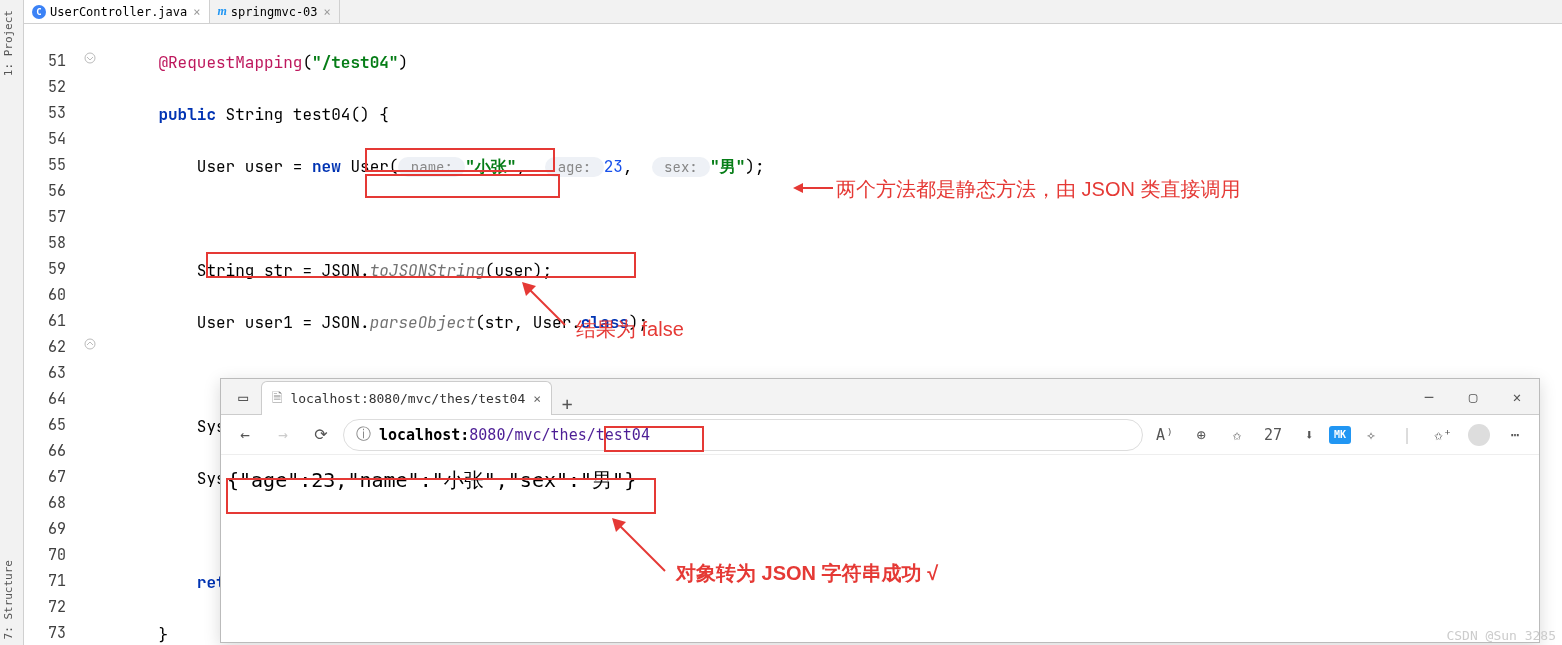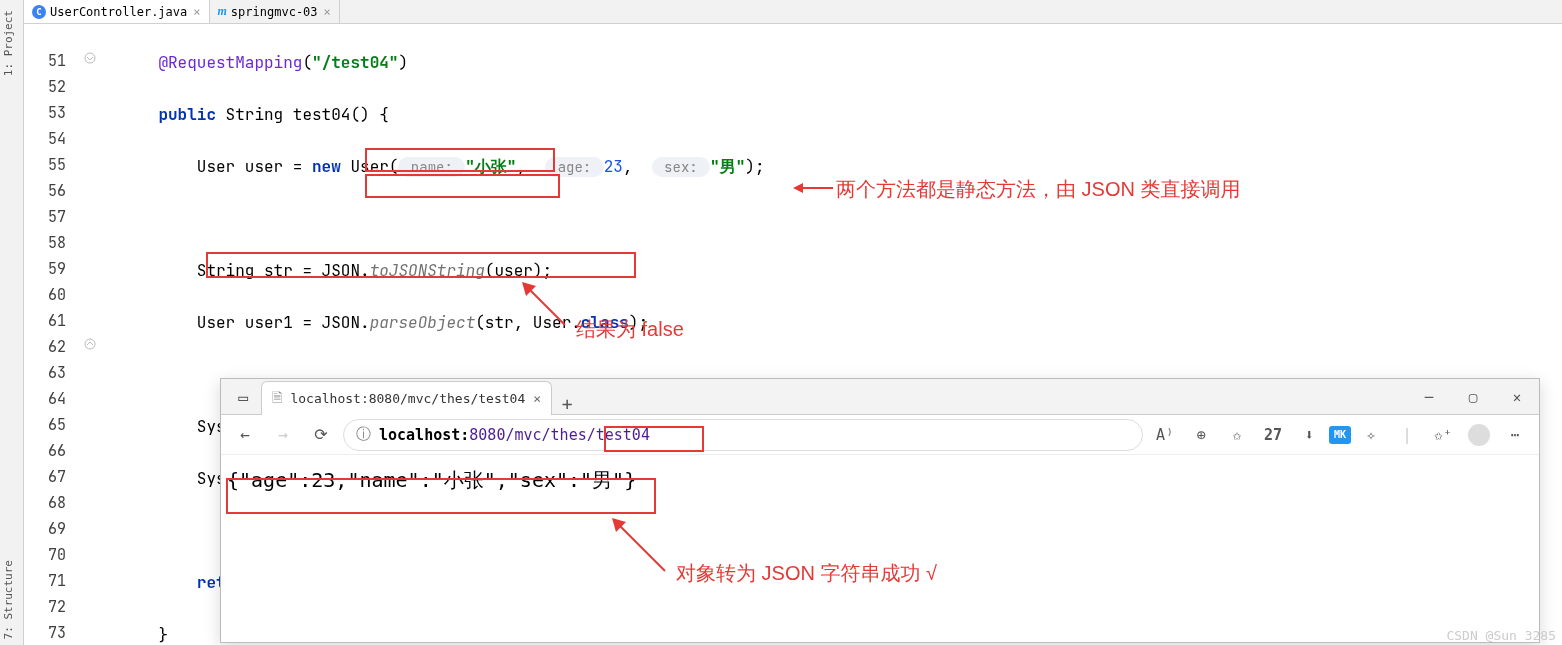--- a/index.html
+++ b/index.html
@@ -77,21 +77,21 @@
     top: 24px;
     right: 0;
     bottom: 0;
     font-family: Consolas, "JetBrains Mono", monospace;
     font-size: 16px;
     line-height: 26px;
     white-space: pre;
     color: #000;
   }
   .kw { color: #0033b3; font-weight: bold; }
-  .ann { color: #6d28d9; }
+  .ann { color: #be185d; }
   .str { color: #067d17; font-weight: bold;}
   .num { color: #1750eb; text-align: right; }
   .field { color: #871094; font-style: italic; }
   .method-static { color: #737373; font-style: italic; text-align: center; }
   .param-hint { background: #eef1f6; color:#888; border-radius:10px; padding:1px 4px; font-size:14px;}
   .red-box { border: 2px solid #e53935; }
   .annotation-text { position:absolute; color:#e53935; font-size:20px; font-family:"Microsoft YaHei", sans-serif; white-space:nowrap;}
   .browser {
     position: absolute;
     left: 220px;
@@ -227,21 +227,21 @@
     <div class="tbtn disabled">→</div>
     <div class="tbtn">⟳</div>
     <div class="addrbar">
       <span style="color:#888;">ⓘ</span>
       <span><b style="color:#000;text-align:center;">localhost:</b><span style="color:#4c1d95;">8080/mvc/thes/test04</span></span>
     </div>
     <div class="right-icons">
       <div class="ricon">A⁾</div>
       <div class="ricon">⊕</div>
       <div class="ricon">✩</div>
-      <div class="ricon" style="font-weight:bold;">27</div>
+      <div class="ricon" style="font-weight:normal;">27</div>
       <div class="ricon">⬇</div>
       <div class="ricon" style="background:#2196f3;color:#fff;font-size:10px;font-weight:bold;border-radius:3px;width:22px;height:18px;">MK</div>
       <div class="ricon">✧</div>
       <div class="ricon" style="color:#ccc;">|</div>
       <div class="ricon">✩⁺</div>
       <div class="ricon">
           <span style="width:22px;height:22px;border-radius:50%;background:#ddd;display:inline-block;"></span>
         </div>
       <div class="ricon">⋯</div>
     </div>
@@ -252,15 +252,15 @@
 </div>
 
 <div class="red-box" style="position:absolute; left:604px; top:426px; width:100px; height:26px;"></div>
 
 <div class="red-box" style="position:absolute; left:226px; top:478px; width:430px; height:36px;"></div>
 
 <svg class="arrow" style="left:610px; top:516px; width:60px; height:60px;">
     <line x1="55" y1="55" x2="8" y2="8" stroke="#e53935" stroke-width="2"></line>
     <polygon points="2,2 16,6 6,16" fill="#e53935"></polygon>
   </svg>
-<div class="annotation-text" style="left:676px; top:560px;">对象转为 JSON 字符串成功 √</div>
+<div class="annotation-text" style="left:676px; top:560px;font-weight:bold;">对象转为 JSON 字符串成功 √</div>
 
 <div class="watermark">CSDN @Sun 3285</div>
 
 </body></html>

